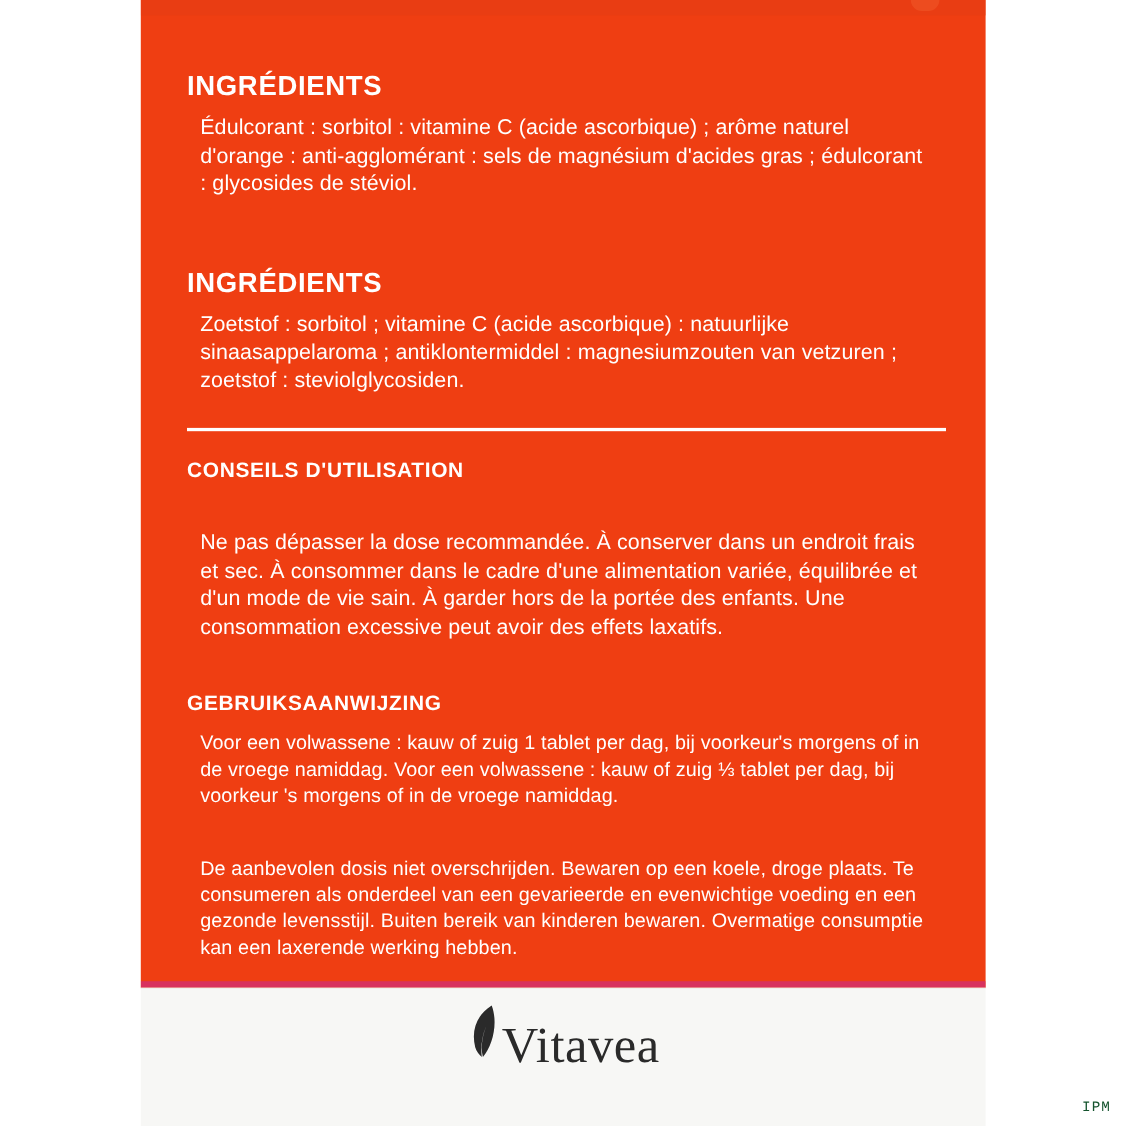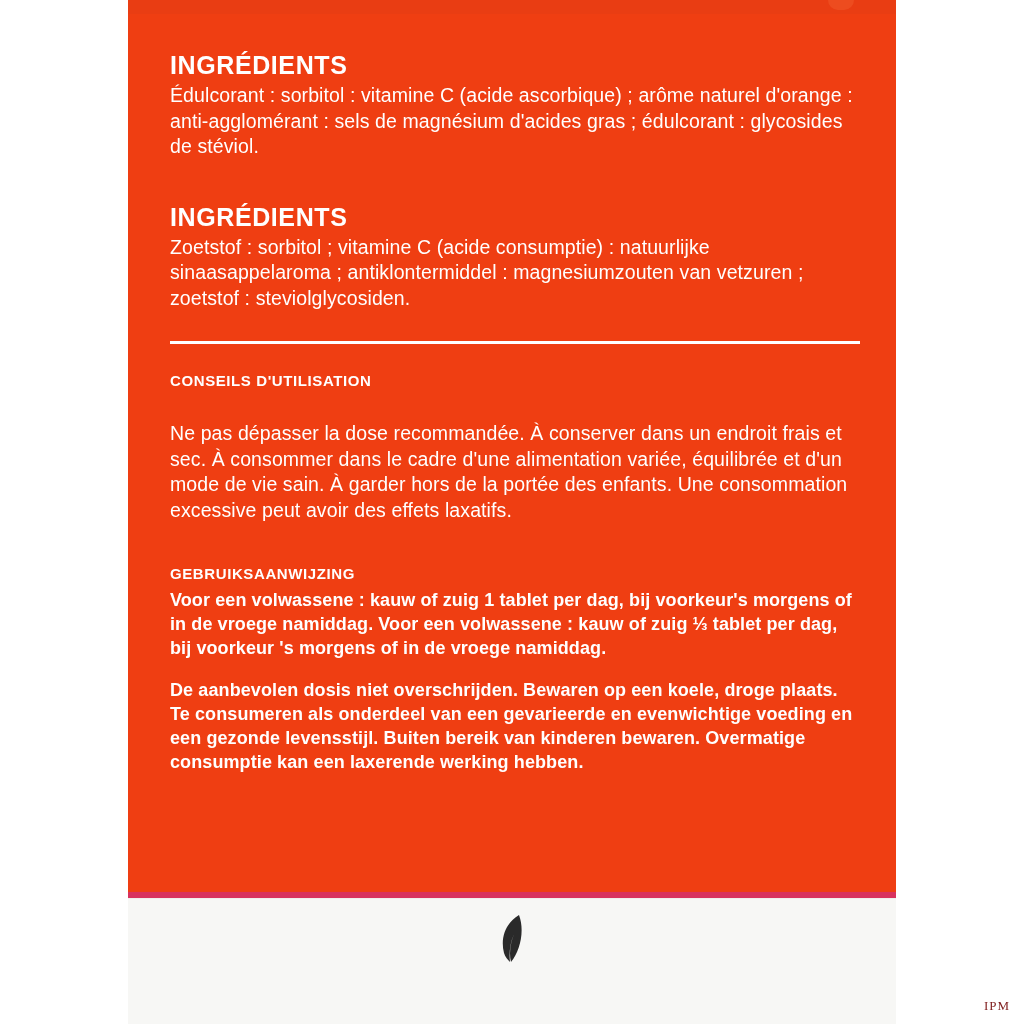--- a/index.html
+++ b/index.html
@@ -62,42 +62,41 @@
   .sec-title {
     font-family: "Liberation Sans", sans-serif;
     font-weight: bold;
     letter-spacing: 0.6px;
     color: #ffffff;
   }
 
   .title-lg {
     font-size: 25px;
     line-height: 28px;
-    margin: 3px 0 4px 0;
+    margin: 16px 0 4px 0;
   }
 
   .title-md {
-    font-size: 15px;
+    font-size: 19px;
     line-height: 22px;
     margin: 0 0 3px 0;
   }
 
   .body-text {
     font-family: "Liberation Sans", sans-serif;
     font-size: 19.5px;
     line-height: 25.5px;
     color: #ffffff;
     letter-spacing: 0.1px;
-    margin: 0;
+    margin: 12px;
   }
 
   .body-text.small {
     font-size: 18px;
     line-height: 24px;
-    font-weight: bold;
   }
 
   .blk {
     margin-bottom: 6px;
   }
 
   .gap-lg { height: 34px; }
   .gap-md { height: 26px; }
   .gap-sm { height: 18px; }
 
@@ -168,24 +167,24 @@
     height: 1024px;
     background: #ffffff;
   }
   .left-margin { left: 0; }
   .right-margin { right: 0; }
 
   .watermark {
     position: absolute;
     right: 14px;
     bottom: 10px;
-    font-family: Liberation Serif, serif;
+    font-family: Liberation Mono, monospace;
     font-size: 13px;
     letter-spacing: 1px;
-    color: #7f1d1d;
+    color: #14532d;
   }
 
   
   .top-nub {
     position: absolute;
     left: 700px;
     top: 0px;
     width: 26px;
     height: 10px;
     background: #f05a2a;
@@ -209,21 +208,21 @@
 
       <div class="blk">
         <div class="sec-title title-lg">INGRÉDIENTS</div>
         <p class="body-text">Édulcorant : sorbitol : vitamine C (acide ascorbique) ; arôme naturel d'orange : anti-agglomérant : sels de magnésium d'acides gras ; édulcorant : glycosides de stéviol.</p>
       </div>
 
       <div class="gap-lg"></div>
 
       <div class="blk">
         <div class="sec-title title-lg">INGRÉDIENTS</div>
-        <p class="body-text">Zoetstof : sorbitol ; vitamine C (acide consumptie) : natuurlijke sinaasappelaroma ; antiklontermiddel : magnesiumzouten van vetzuren ; zoetstof : steviolglycosiden.</p>
+        <p class="body-text">Zoetstof : sorbitol ; vitamine C (acide ascorbique) : natuurlijke sinaasappelaroma ; antiklontermiddel : magnesiumzouten van vetzuren ; zoetstof : steviolglycosiden.</p>
       </div>
 
       <div class="rule"></div>
 
       <div class="blk">
         <div class="sec-title title-md">CONSEILS D'UTILISATION</div>
         <div class="gap-md"></div>
         <p class="body-text">Ne pas dépasser la dose recommandée. À conserver dans un endroit frais et sec. À consommer dans le cadre d'une alimentation variée, équilibrée et d'un mode de vie sain. À garder hors de la portée des enfants. Une consommation excessive peut avoir des effets laxatifs.</p>
       </div>
 
@@ -242,19 +241,20 @@
   </div>
 
   <div class="footer">
     <div class="logo-wrap">
       <div class="logo-row">
         <span class="logo-leaf">
           <svg width="30" height="52" viewBox="0 0 30 52" xmlns="http://www.w3.org/2000/svg">
             <path d="M23 2 C10 10, 4 24, 8 40 C9 44, 12 47, 14 49 C13 40, 14 30, 18 21 C14 31, 13 41, 15 49 C24 38, 29 18, 23 2 Z" fill="#2a2a2a"></path>
           </svg>
         </span>
+        <span class="logo-word">Vitavea</span>
       </div>
     </div>
   </div>
 
   <div class="watermark">IPM</div>
 
 </div>
 
 </body></html>

